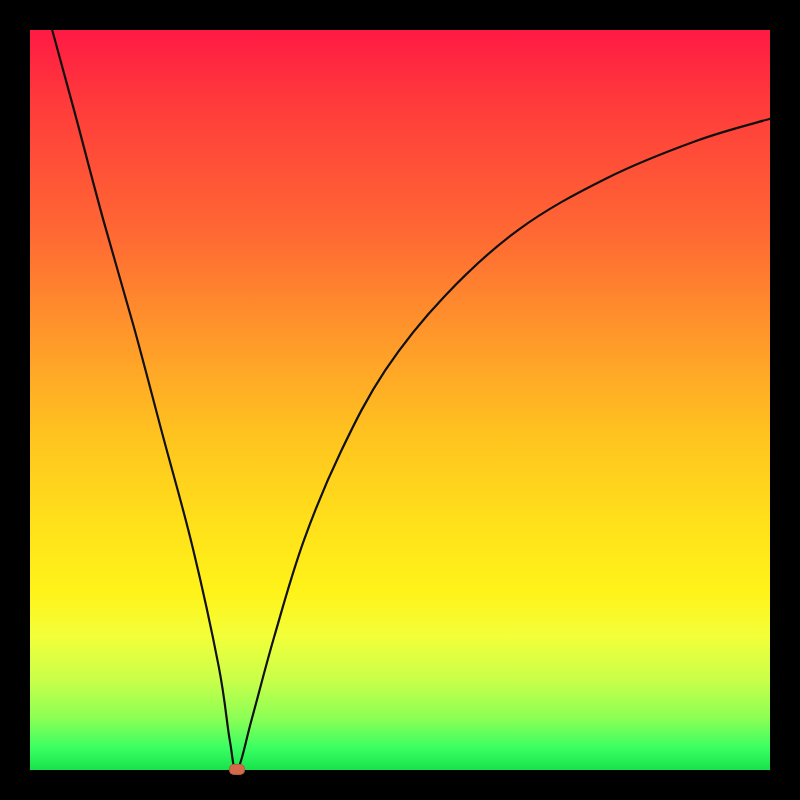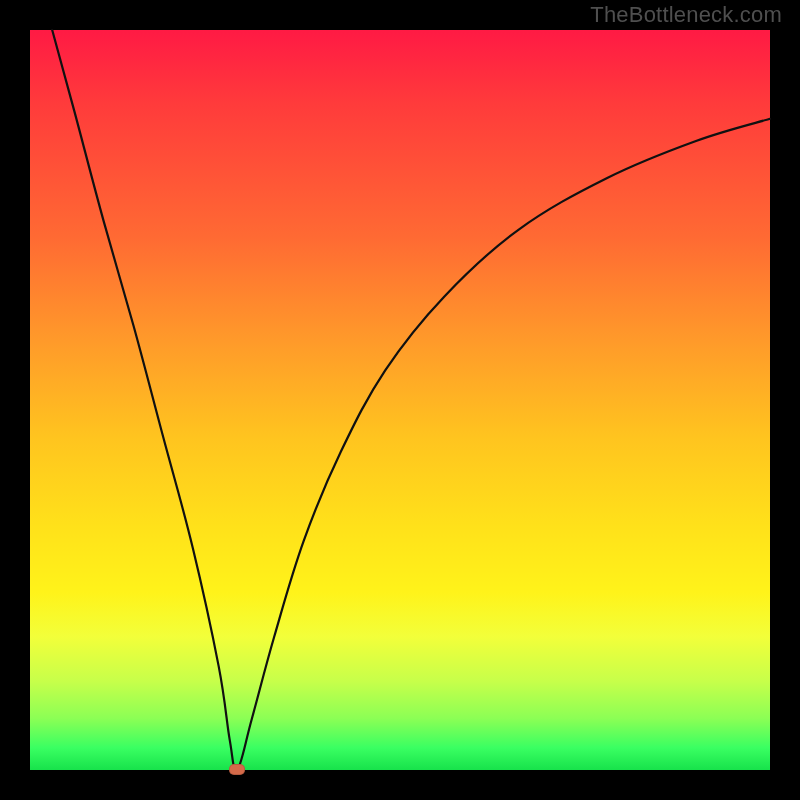--- a/index.html
+++ b/index.html
@@ -71,21 +71,20 @@
     border-radius: 5px;
     background: #d46a4a;
     box-shadow: 0 0 0 1px rgba(0,0,0,0.15) inset;
   }
 </style>
 </head>
 <body>
 
 <div class="frame">
 
-  <div class="watermark">TheBottleneck.com</div>
 
   <div class="plot-area">
 
     <svg class="curve" viewBox="0 0 740 740" preserveAspectRatio="none">
       <path id="curvePath" class="curve-path" d="M 22.2 0.0 C 26.2 14.7, 35.1 46.8, 44.4 81.4 C 53.7 116.0, 63.3 153.8, 74.0 192.4 C 84.7 231.0, 92.9 257.4, 103.6 296.0 C 114.3 334.6, 122.5 367.0, 133.2 407.0 C 143.9 447.0, 152.8 476.7, 162.8 518.0 C 172.8 559.3, 182.0 601.8, 188.7 636.4 C 195.4 671.0, 196.5 691.8, 199.8 710.4 C 203.1 729.0, 203.2 744.0, 207.2 740.0 C 211.2 736.0, 215.3 712.2, 222.0 688.2 C 228.7 664.2, 234.9 638.8, 244.2 606.8 C 253.5 574.8, 261.8 543.9, 273.8 510.6 C 285.8 477.3, 296.1 452.4, 310.8 421.8 C 325.5 391.2, 336.6 368.4, 355.2 340.4 C 373.8 312.4, 390.4 291.7, 414.4 266.4 C 438.4 241.1, 459.1 221.1, 488.4 199.8 C 517.7 178.5, 545.2 164.0, 577.2 148.0 C 609.2 132.0, 636.7 121.7, 666.0 111.0 C 695.3 100.3, 726.7 92.8, 740.0 88.8" style="stroke: rgb(17, 17, 17);"></path>
     </svg>
 
     <div id="minMarker" class="minimum-marker" style="left: 199.2px; top: 734px; background: rgb(212, 106, 74);"></div>
 
   </div>

